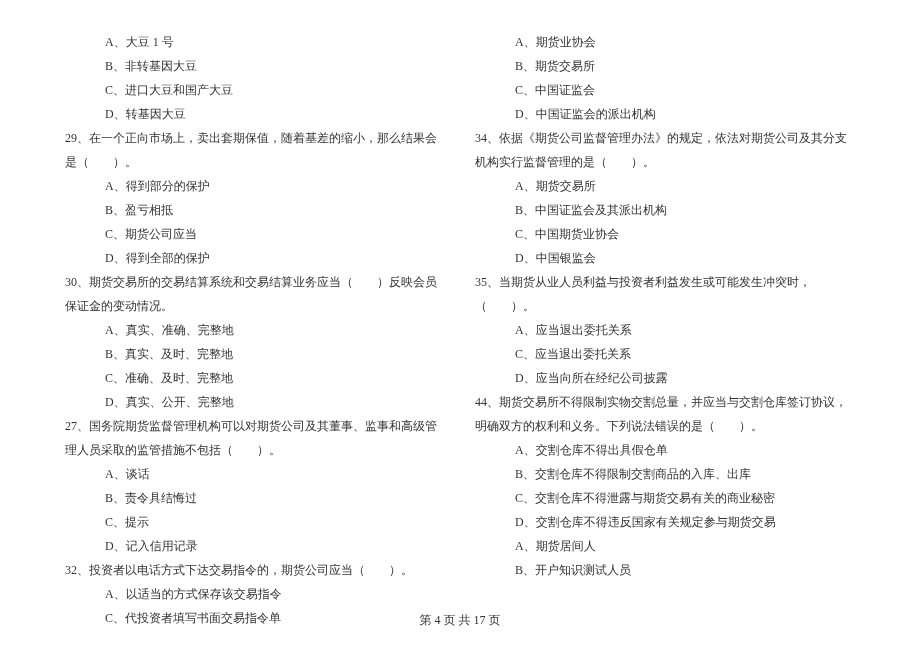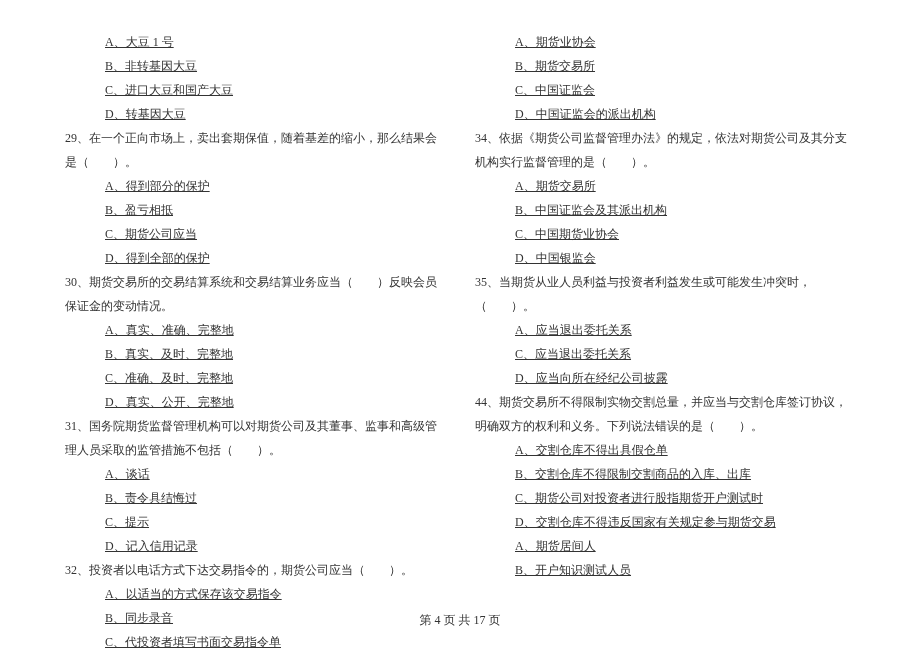--- a/index.html
+++ b/index.html
@@ -21,21 +21,20 @@
       display: flex;
       width: 100%;
       padding: 30px 50px 0 50px;
     }
     .column {
       flex: 1;
       padding: 0 15px;
     }
     .option {
       padding-left: 40px;
-      text-decoration: underline;
     }
     .question {
       padding-left: 0;
     }
     .footer {
       text-align: center;
       font-size: 12px;
       position: absolute;
       bottom: 18px;
       width: 920px;
@@ -57,29 +56,28 @@
     <div class="option">B、盈亏相抵</div>
     <div class="option">C、期货公司应当</div>
     <div class="option">D、得到全部的保护</div>
 
     <div class="question">30、期货交易所的交易结算系统和交易结算业务应当（　　）反映会员保证金的变动情况。</div>
     <div class="option">A、真实、准确、完整地</div>
     <div class="option">B、真实、及时、完整地</div>
     <div class="option">C、准确、及时、完整地</div>
     <div class="option">D、真实、公开、完整地</div>
 
-    <div class="question">31、国务院期货监督管理机构可以对期货公司及其董事、监事和高级管理人员采取的监管措施不包括（　　）。</div>
+    <div class="question">27、国务院期货监督管理机构可以对期货公司及其董事、监事和高级管理人员采取的监管措施不包括（　　）。</div>
     <div class="option">A、谈话</div>
     <div class="option">B、责令具结悔过</div>
     <div class="option">C、提示</div>
     <div class="option">D、记入信用记录</div>
 
     <div class="question">32、投资者以电话方式下达交易指令的，期货公司应当（　　）。</div>
     <div class="option">A、以适当的方式保存该交易指令</div>
-    <div class="option">B、同步录音</div>
     <div class="option">C、代投资者填写书面交易指令单</div>
 
   </div>
 
   <div class="column">
     <div class="option">A、期货业协会</div>
     <div class="option">B、期货交易所</div>
     <div class="option">C、中国证监会</div>
     <div class="option">D、中国证监会的派出机构</div>
 
@@ -90,21 +88,21 @@
     <div class="option">D、中国银监会</div>
 
     <div class="question">35、当期货从业人员利益与投资者利益发生或可能发生冲突时，（　　）。</div>
     <div class="option">A、应当退出委托关系</div>
     <div class="option">C、应当退出委托关系</div>
     <div class="option">D、应当向所在经纪公司披露</div>
 
     <div class="question">44、期货交易所不得限制实物交割总量，并应当与交割仓库签订协议，明确双方的权利和义务。下列说法错误的是（　　）。</div>
     <div class="option">A、交割仓库不得出具假仓单</div>
     <div class="option">B、交割仓库不得限制交割商品的入库、出库</div>
-    <div class="option">C、期货公司对投资者进行股指期货开户测试时</div>
+    <div class="option">C、交割仓库不得泄露与期货交易有关的商业秘密</div>
     <div class="option">D、交割仓库不得违反国家有关规定参与期货交易</div>
 
     <div class="option">A、期货居间人</div>
     <div class="option">B、开户知识测试人员</div>
 
   </div>
 </div>
 
 <div class="footer">第 4 页 共 17 页</div>
 

